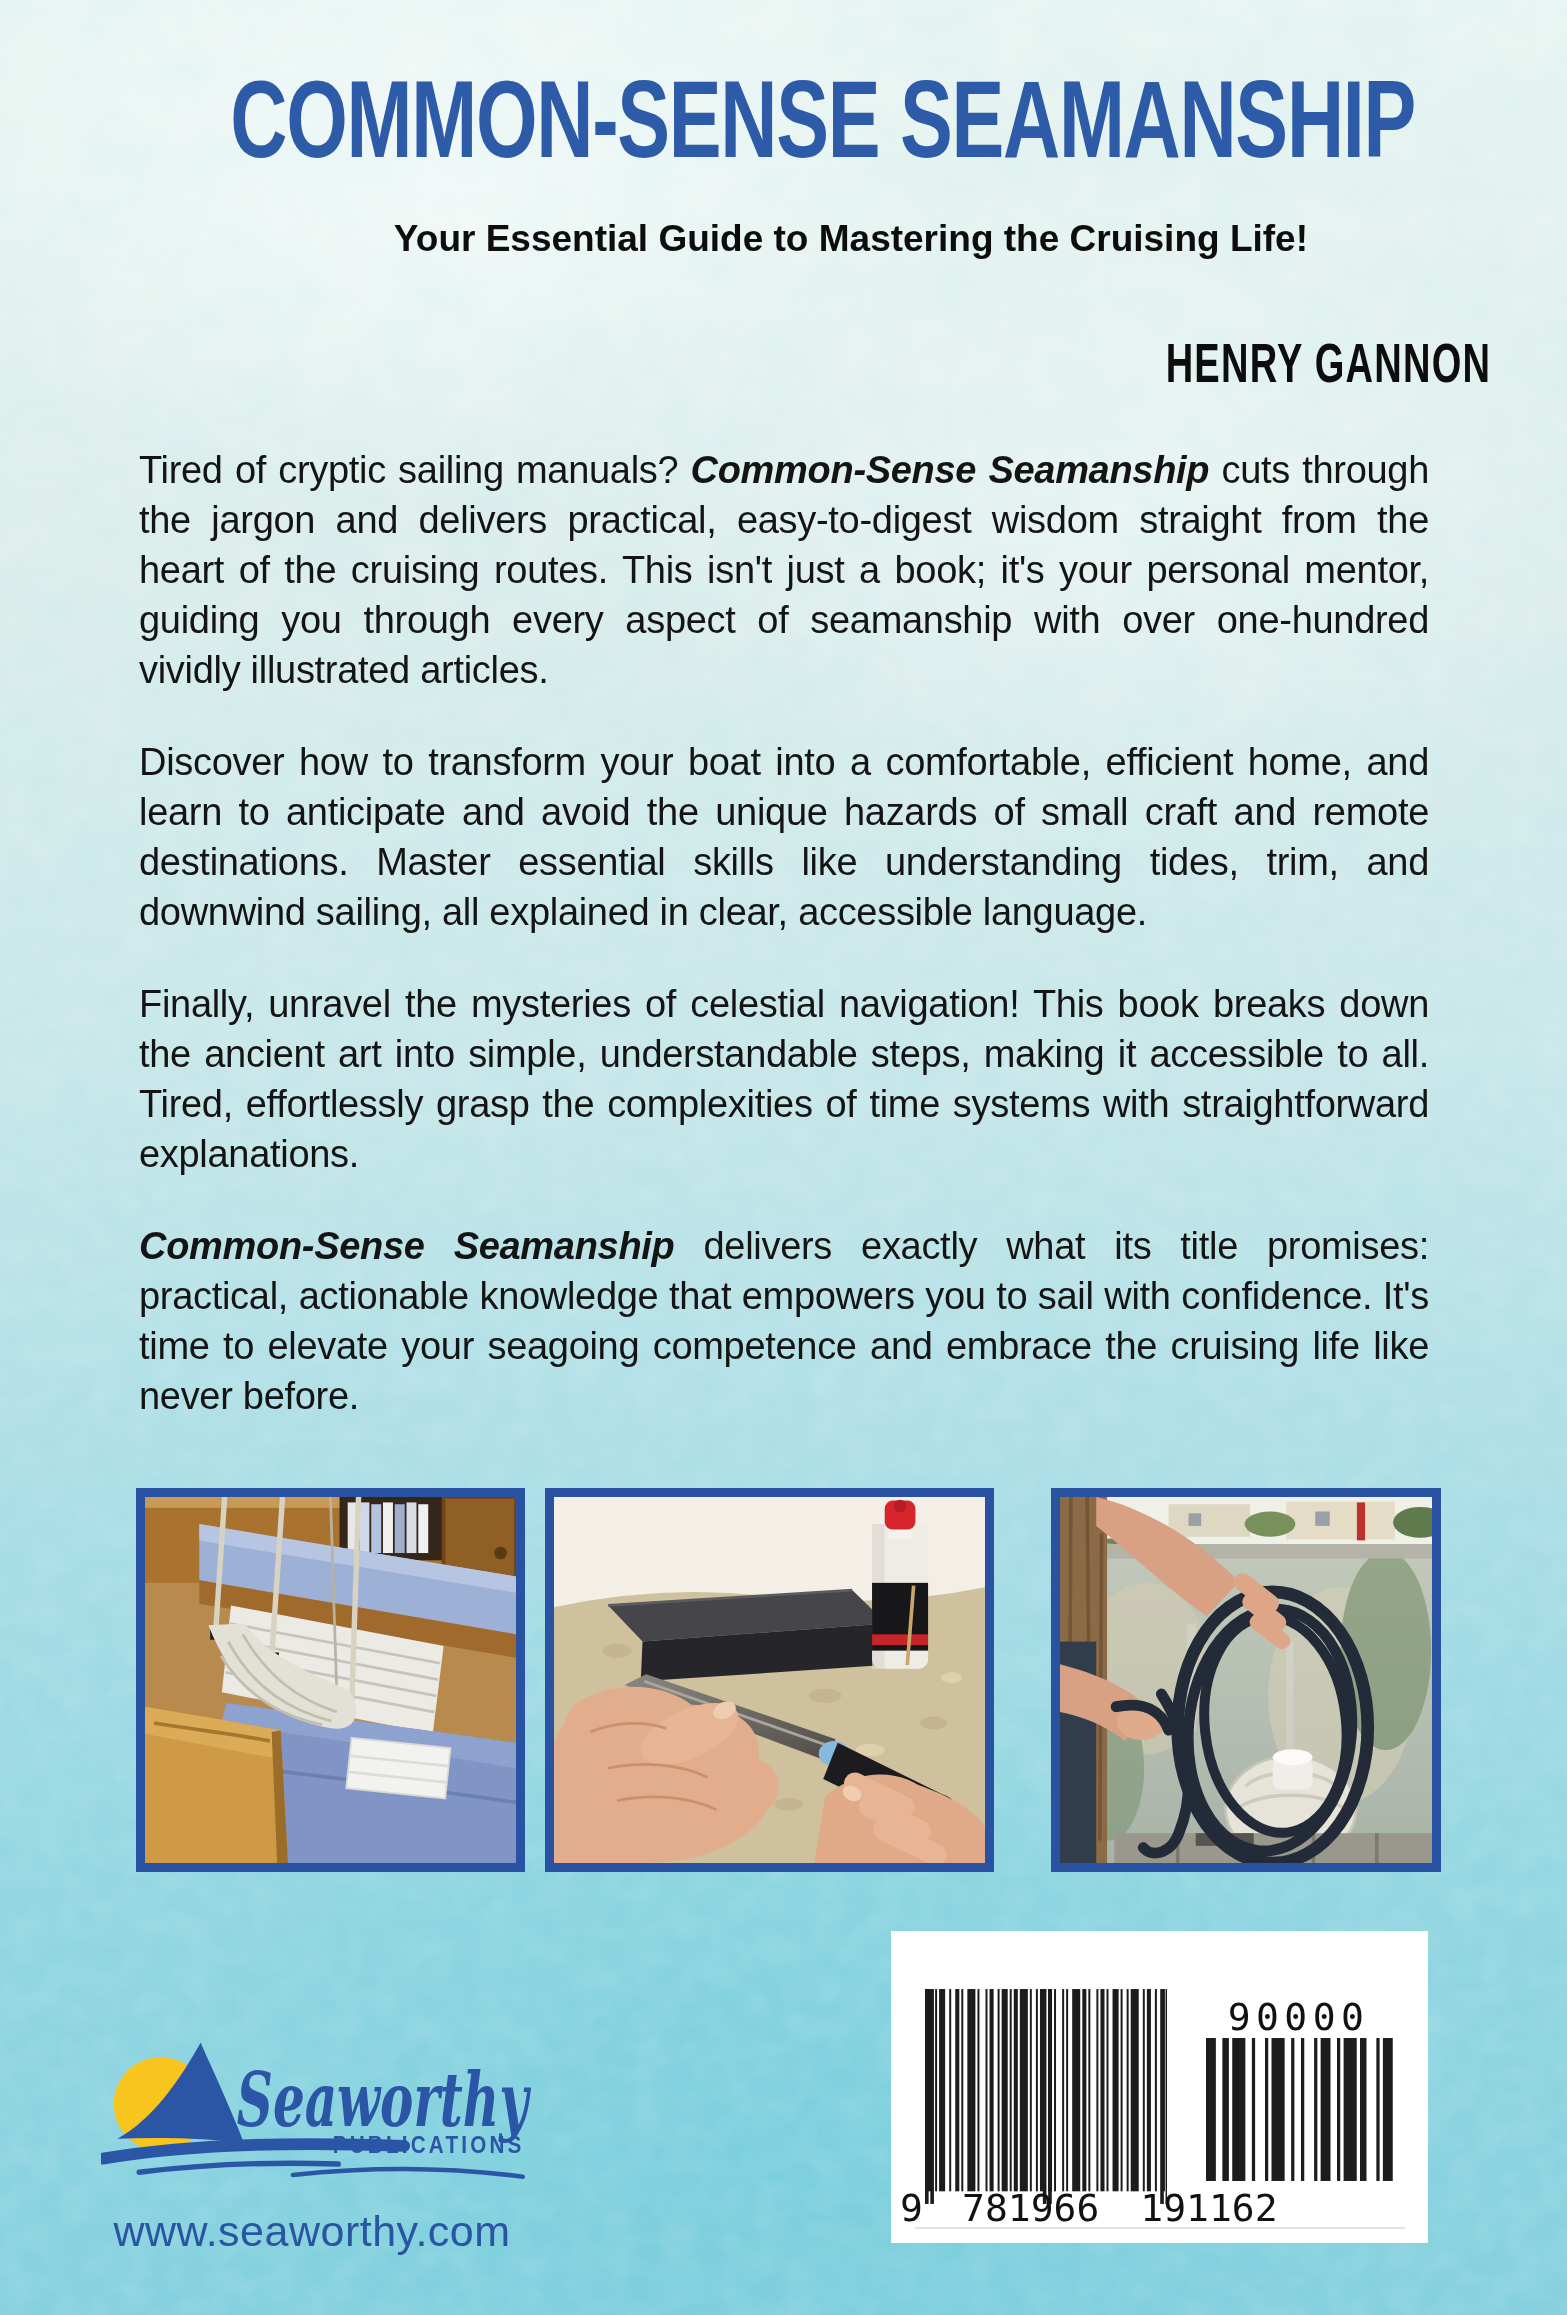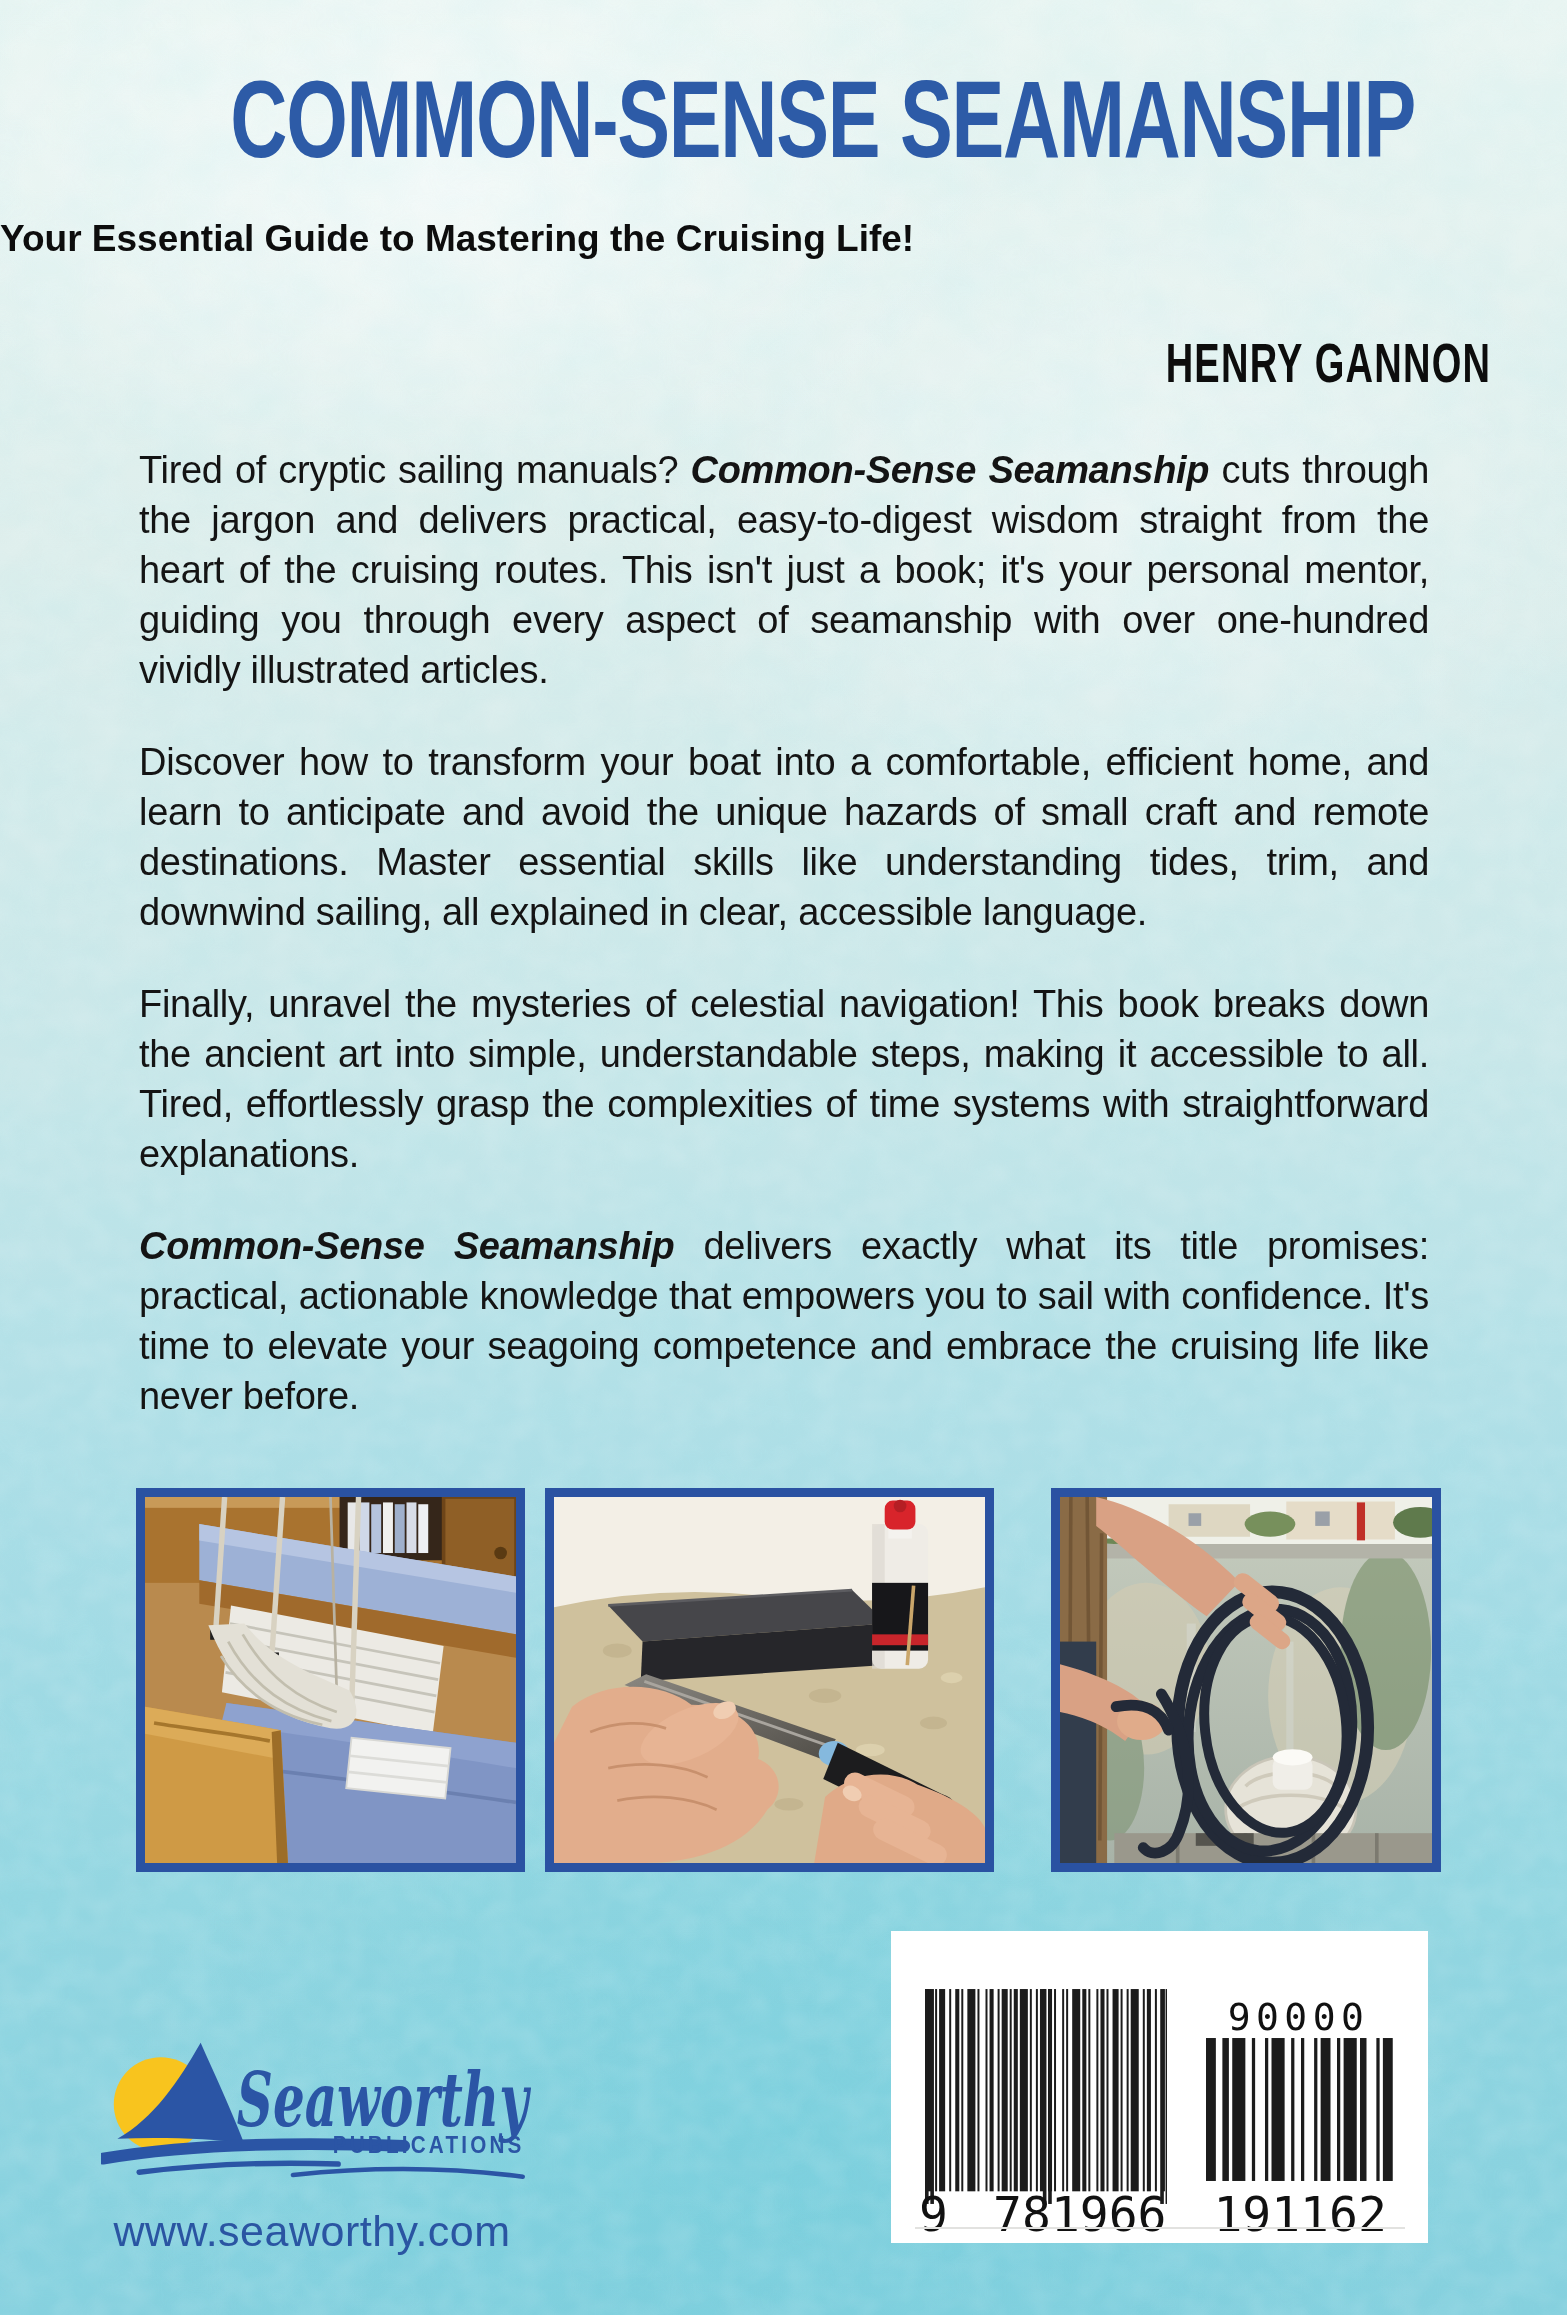--- a/index.html
+++ b/index.html
@@ -19,21 +19,21 @@
   }
   .wash{position:absolute;inset:0;z-index:0;pointer-events:none;}
   .content{position:absolute;inset:0;z-index:1;}
 
   .title-wrap{position:absolute;top:60px;left:0;width:1568px;text-align:center;}
   .title{
     display:inline-block;font-size:110px;line-height:118px;font-weight:bold;
     letter-spacing:-1.8px;color:var(--title-blue);white-space:nowrap;
     transform:scaleX(.72);transform-origin:50% 50%;
   }
-  .subtitle{position:absolute;top:215px;left:0;width:1308px;text-align:left;
+  .subtitle{position:absolute;top:215px;left:0;width:1308px;text-align:right;
     font-size:37px;line-height:47px;font-weight:bold;color:#0d0d0d;}
   .byline{position:absolute;top:282px;left:0;width:1568px;text-align:center;
     font-size:39px;line-height:45px;font-weight:bold;color:#0d0d0d;}
   .author-wrap{position:absolute;top:331px;left:0;width:1568px;text-align:right;}
   .author{display:inline-block;font-size:56px;line-height:63px;font-weight:bold;
     letter-spacing:1.8px;color:#0d0d0d;white-space:nowrap;transform:scaleX(.68);transform-origin:50% 50%;}
 
   .body-copy{position:absolute;top:445px;left:139px;width:1290px;color:var(--body-text);}
   .body-copy p{
     margin:0 0 42px 0;font-size:38px;line-height:50px;letter-spacing:-0.3px;
@@ -48,22 +48,22 @@
   .photo2{left:545px;width:431px;}
   .photo3{left:1051px;width:372px;}
 
   .barcode-box{position:absolute;left:891px;top:1931px;width:537px;height:312px;background:var(--barcode-bg);}
   .isbn-label{position:absolute;top:11px;left:0;width:100%;text-align:center;
     font-family:"DejaVu Sans Mono",monospace;font-size:33px;letter-spacing:1.8px;color:#111;white-space:nowrap;}
   .price-code{position:absolute;top:64px;left:308px;width:199px;text-align:center;
     font-family:"DejaVu Sans Mono",monospace;font-size:38px;letter-spacing:5.4px;color:#111;}
   .bars-main{position:absolute;left:34px;top:58px;}
   .bars-addon{position:absolute;left:315px;top:107px;}
-  .digits-row{position:absolute;left:28px;top:255px;width:308px;
-    font-family:"DejaVu Sans Mono",monospace;font-size:48px;color:#111;white-space:nowrap;}
+  .digits-row{position:absolute;left:9px;top:255px;width:308px;
+    font-family:"DejaVu Sans Mono",monospace;font-size:38px;color:#111;white-space:nowrap;}
   .digits-row span{display:inline-block;}
   .digits-mid{margin-left:16.3px;}
   .digits-right{margin-left:18px;}
   .bc-line{position:absolute;left:23.5px;right:23.5px;bottom:14.5px;height:1.8px;background:#e2e2e0;}
 
   .logo-wrap{position:absolute;left:101px;top:2041px;width:430px;height:152px;}
   .site-url{position:absolute;left:86px;top:2207px;width:452px;text-align:center;
     font-size:43px;color:#2a55a2;letter-spacing:0.5px;}
 </style>
 </head>

